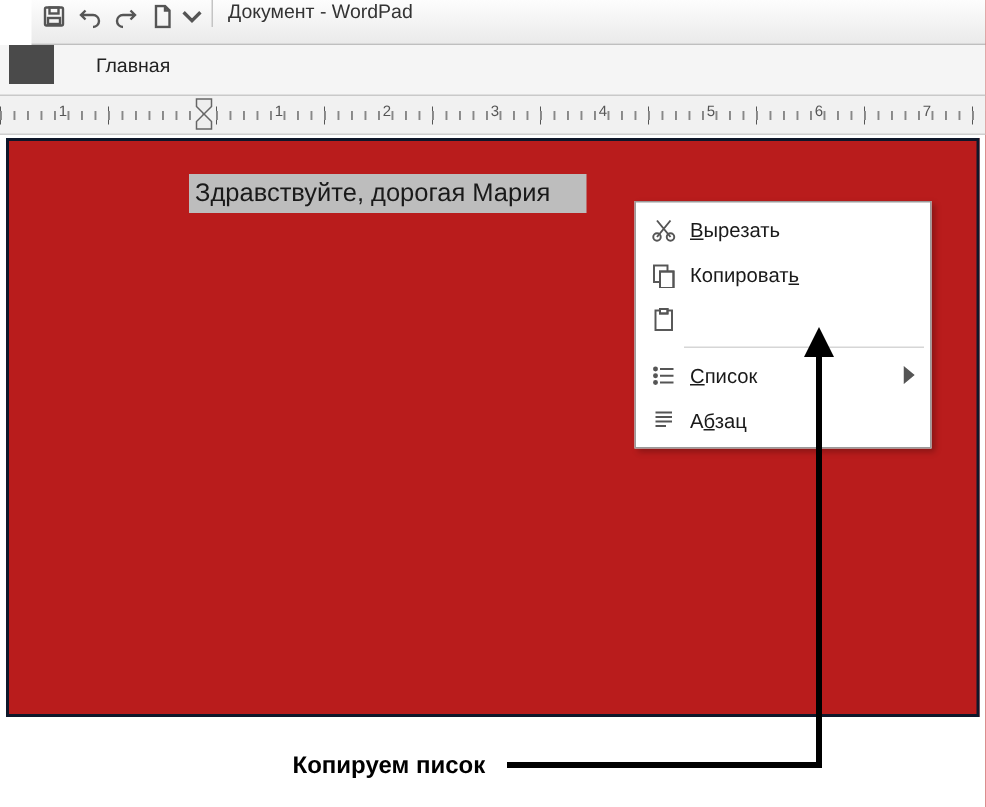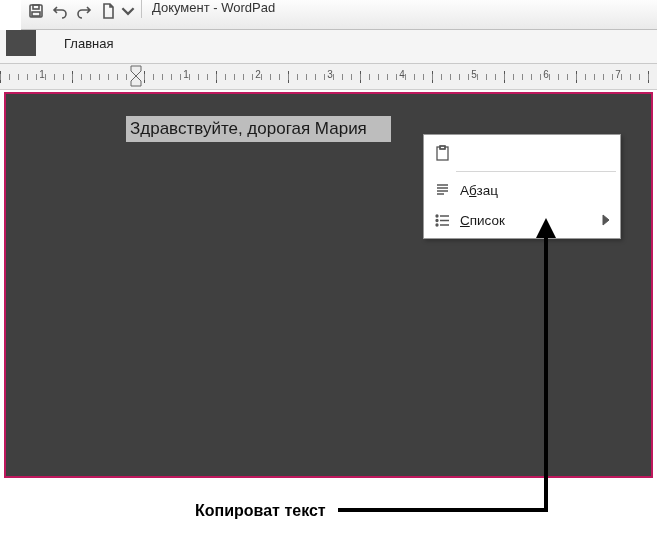--- a/index.html
+++ b/index.html
@@ -52,21 +52,21 @@
   }
   .ruler-num { position:absolute; top:2px; transform:translateX(-50%); font-size:10px; }
   .indent-marker {
     position:absolute; left:130px; top:1px; width:12px; height:22px;
   }
   .indent-marker svg { width:12px; height:22px; }
 
   
   .page-area {
     position:absolute; left:4px; right:4px; top:92px; bottom:60px;
-    border:2px solid #be185d; background:#404040;
+    border:2px solid #0f172a; background:#b91c1c;
   }
   .page {
     position:absolute; left:120px; top:22px; right:20px;
   }
   .sel-text {
     display:inline-block; background:#bdbdbd; color:#1a1a1a;
     font-size:17px; padding:3px 24px 3px 4px; white-space:nowrap;
   }
 
   
@@ -166,57 +166,77 @@
 </div>
 
 <div class="page-area">
   <div class="page">
     <span class="sel-text">Здравствуйте, дорогая Мария</span>
   </div>
 </div>
 
 <div class="ctx-menu">
 
-
+  <div class="ctx-item">
+    <span class="ctx-ico">
+      <svg viewBox="0 0 17 17">
+          <circle cx="4" cy="13" r="2.5"></circle>
+          <circle cx="13" cy="13" r="2.5"></circle>
+          <path d="M4 13 L13 2 M13 13 L4 2"></path>
+        </svg>
+    </span>
+    <span class="ctx-label"><span class="ul-char">В</span>ырезать</span>
+  </div>
+
+  <div class="ctx-item">
+    <span class="ctx-ico">
+      <svg viewBox="0 0 17 17">
+          <rect x="2" y="2" width="9" height="11"></rect>
+          <rect x="6" y="6" width="9" height="11" fill="#fff"></rect>
+          <rect x="6" y="6" width="9" height="11"></rect>
+        </svg>
+    </span>
+    <span class="ctx-label">Копироват<span class="ul-char">ь</span></span>
+  </div>
 
   <div class="ctx-item">
     <span class="ctx-ico">
       <svg viewBox="0 0 17 17">
           <rect x="3" y="2" width="11" height="13"></rect>
           <rect x="6" y="1" width="5" height="3" fill="#fff"></rect>
           <rect x="6" y="1" width="5" height="3"></rect>
         </svg>
     </span>
   </div>
 
   <div class="ctx-sep"></div>
-
-  <div class="ctx-item">
-    <span class="ctx-ico">
-      <svg viewBox="0 0 17 17">
-          <path d="M3 3 H14 M3 6 H14 M3 9 H14 M3 12 H10"></path>
-        </svg>
-    </span>
-    <span class="ctx-label">А<span class="ul-char">б</span>зац</span>
-  </div>
 
   <div class="ctx-item">
     <span class="ctx-ico">
       <svg viewBox="0 0 17 17">
           <circle cx="3" cy="4" r="1" fill="#555"></circle>
           <circle cx="3" cy="8.5" r="1" fill="#555"></circle>
           <circle cx="3" cy="13" r="1" fill="#555"></circle>
           <path d="M6 4 H15 M6 8.5 H15 M6 13 H15"></path>
         </svg>
     </span>
     <span class="ctx-label"><span class="ul-char">С</span>писок</span>
     <span class="ctx-sub">
       <svg viewBox="0 0 8 12">
           <polygon points="1,1 7,6 1,11"></polygon>
         </svg>
     </span>
   </div>
-</div>
-
-<div class="caption">Копироват текст</div>
+
+  <div class="ctx-item">
+    <span class="ctx-ico">
+      <svg viewBox="0 0 17 17">
+          <path d="M3 3 H14 M3 6 H14 M3 9 H14 M3 12 H10"></path>
+        </svg>
+    </span>
+    <span class="ctx-label">А<span class="ul-char">б</span>зац</span>
+  </div>
+</div>
+
+<div class="caption">Копируем писок</div>
 <div class="arrow-h"></div>
 <div class="arrow-v"></div>
 <div class="arrow-head"></div>
 
 </body></html>

